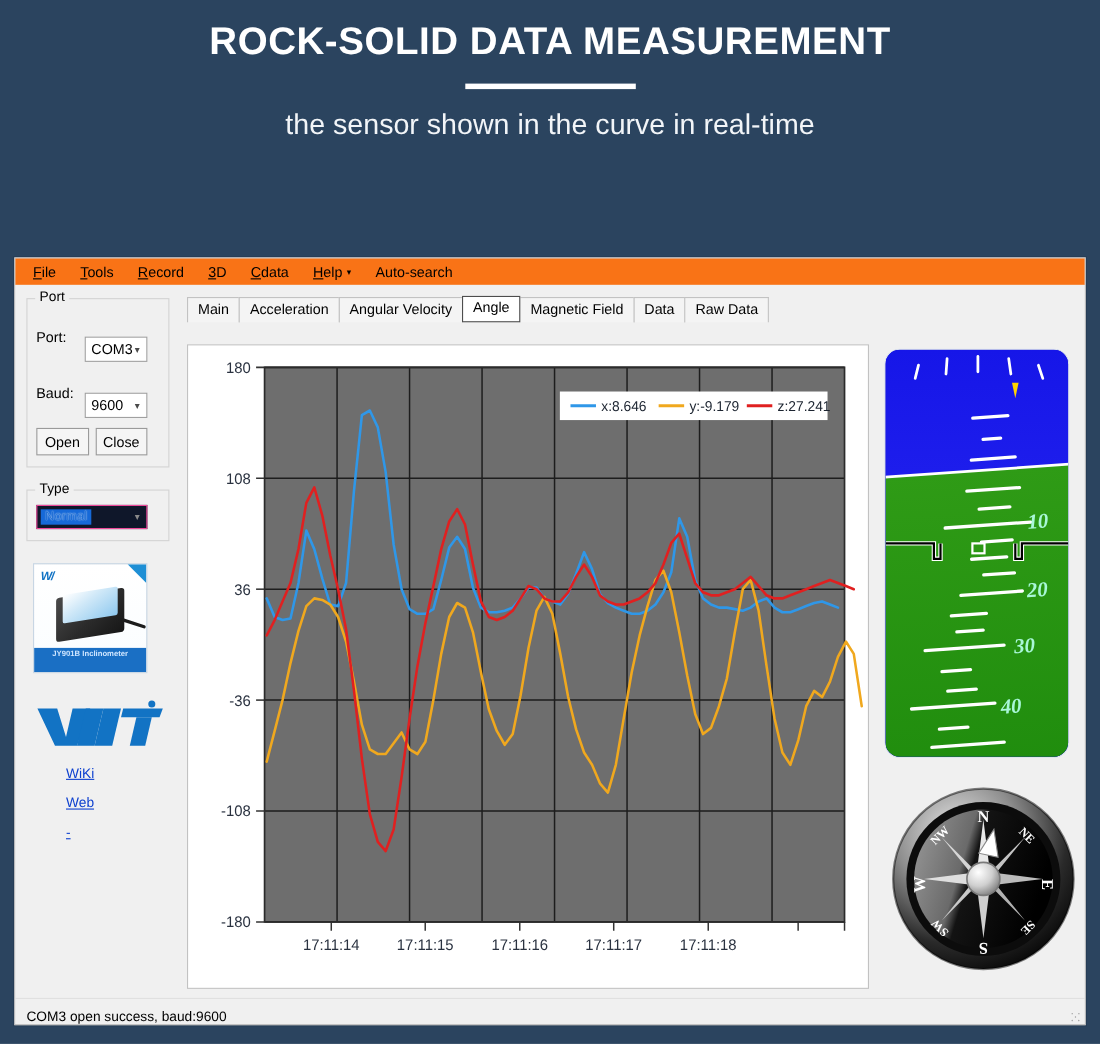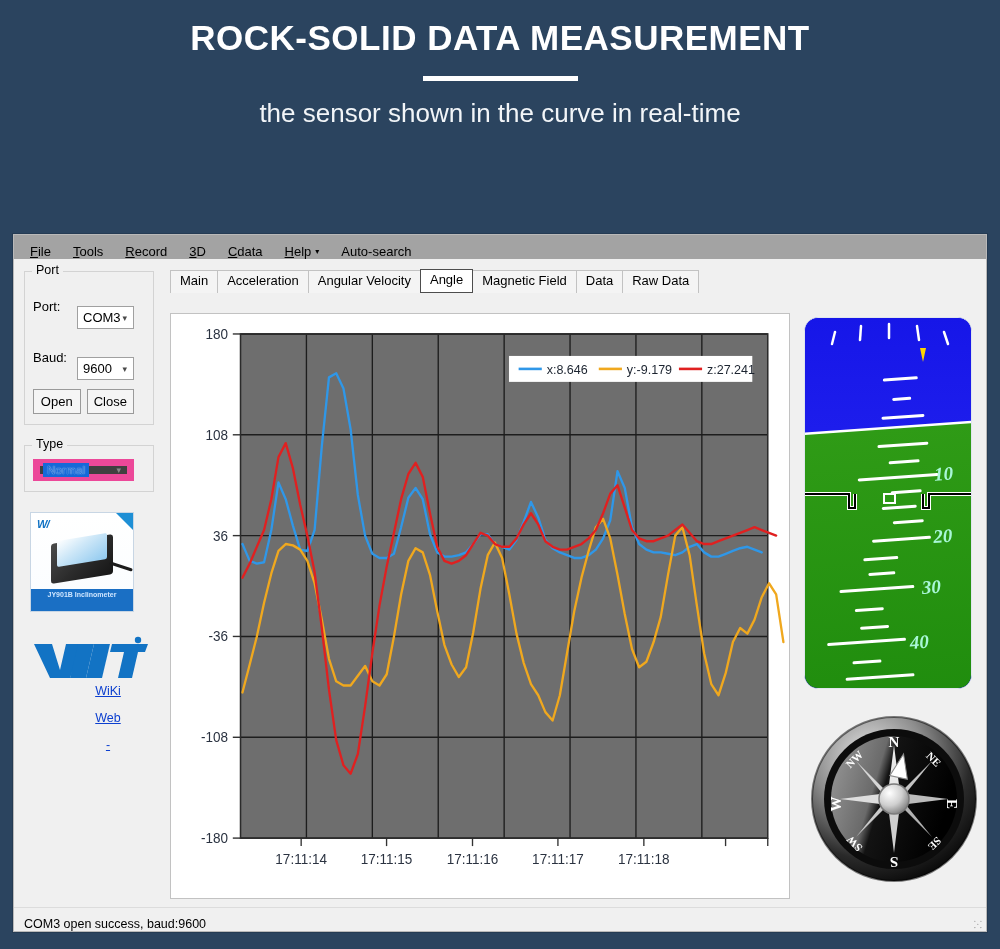--- a/index.html
+++ b/index.html
@@ -35,22 +35,22 @@
   #app-icon { margin-left:12px; width:18px; height:14px; position:relative; }
   #app-title { margin-left:8px; font-size:13.5px; color:#111; }
   #win-btns { margin-left:auto; display:flex; height:34px; }
   .win-btn {
     width:46px; height:34px; display:flex; align-items:center; justify-content:center;
     font-size:14px; color:#222; cursor:default;
   }
 
   
   #menubar {
-    height:24px; flex:0 0 24px; display:flex; align-items:flex-end;
-    background:#a3a3a3; padding-left:16px; font-size:13px; color:#000;
+    height:24px; flex:0 0 24px; display:flex; align-items:center;
+    background:#f97316; padding-left:16px; font-size:13px; color:#000;
   }
   .menu-item { margin-right:22px; white-space:nowrap; position:relative; }
   .menu-item .und { text-decoration:underline; }
   .menu-caret { font-size:8px; margin-left:4px; position:relative; top:-2px; }
 
   
   #win-body { flex:1 1 auto; display:flex; min-height:0; position:relative; background:#f0f0f0; }
 
   
   #sidebar { width:148px; flex:0 0 148px; position:relative; padding:0 6px; }
@@ -68,21 +68,21 @@
     flex:1; height:23px; background:#fff; border:1px solid #a0a0a0;
     display:flex; align-items:center; padding:0 2px 0 5px; font-size:13px; color:#000;margin-top:22px;
   }
   .combo .caret { margin-left:auto; font-size:9px; color:#4a4a4a; padding-right:4px; }
   .btn-row { display:flex; gap:6px; margin-top:9px; }
   .pbtn {
     flex:1; height:25px; background:#f5f5f5; border:1px solid #9a9a9a;
     font-size:13px; display:flex; align-items:center; justify-content:center; color:#000;
   }
   #type-combo {
-    height:22px; background:#404040; border:7px solid #ec4899; display:flex;
+    height:22px; background:#0f172a; border:1px solid #ec4899; display:flex;
     align-items:center; padding:0 2px 0 3px; margin-top:7px;
   }
   #type-value {
     background:#1669d8; color:#1f6fd4; font-size:11.5px; padding:1px 4px;
     text-shadow:0 0 1.2px #ffffff; letter-spacing:.2px; filter:blur(.45px);
   }
   #type-combo .caret { margin-left:auto; font-size:9px; color:#8a8a8a; padding-right:4px; }
 
   
   #product-img {
@@ -108,21 +108,21 @@
     transform:rotate(18deg); border-radius:2px;
   }
   #pi-caption {
     position:absolute; left:0; right:0; bottom:0; height:22px; background:#1a6fc4;
     color:#cfe6ff; font-size:7px; text-align:center; line-height:1.25; padding-top:2px;
     filter:blur(.5px); font-weight:bold;
   }
 
   
   #wit-logo { margin:24px 0 0 12px; width:118px; height:44px; }
-  #links { margin:4px 0 0 40px; font-size:12.5px;text-align:center; }
+  #links { margin:16px 0 0 40px; font-size:12.5px; }
   #links a { display:block; color:#0c3fcf; text-decoration:underline; margin-bottom:13px; }
   #link-dash { color:#0c3fcf; text-decoration:underline; }
 
   
   #center { flex:1 1 auto; min-width:0; display:flex; flex-direction:column; padding:0 4px 0 4px;gap:20px; }
   #tabbar { display:flex; align-items:flex-end; height:24px; margin:10px 0 0 4px; font-size:13px; }
   .tab {
     border:1px solid #c2c2c2; border-bottom:none; background:#f4f4f4;
     padding:2px 9px 3px 9px; margin-right:-1px; color:#000; white-space:nowrap; height:23px;
   }

